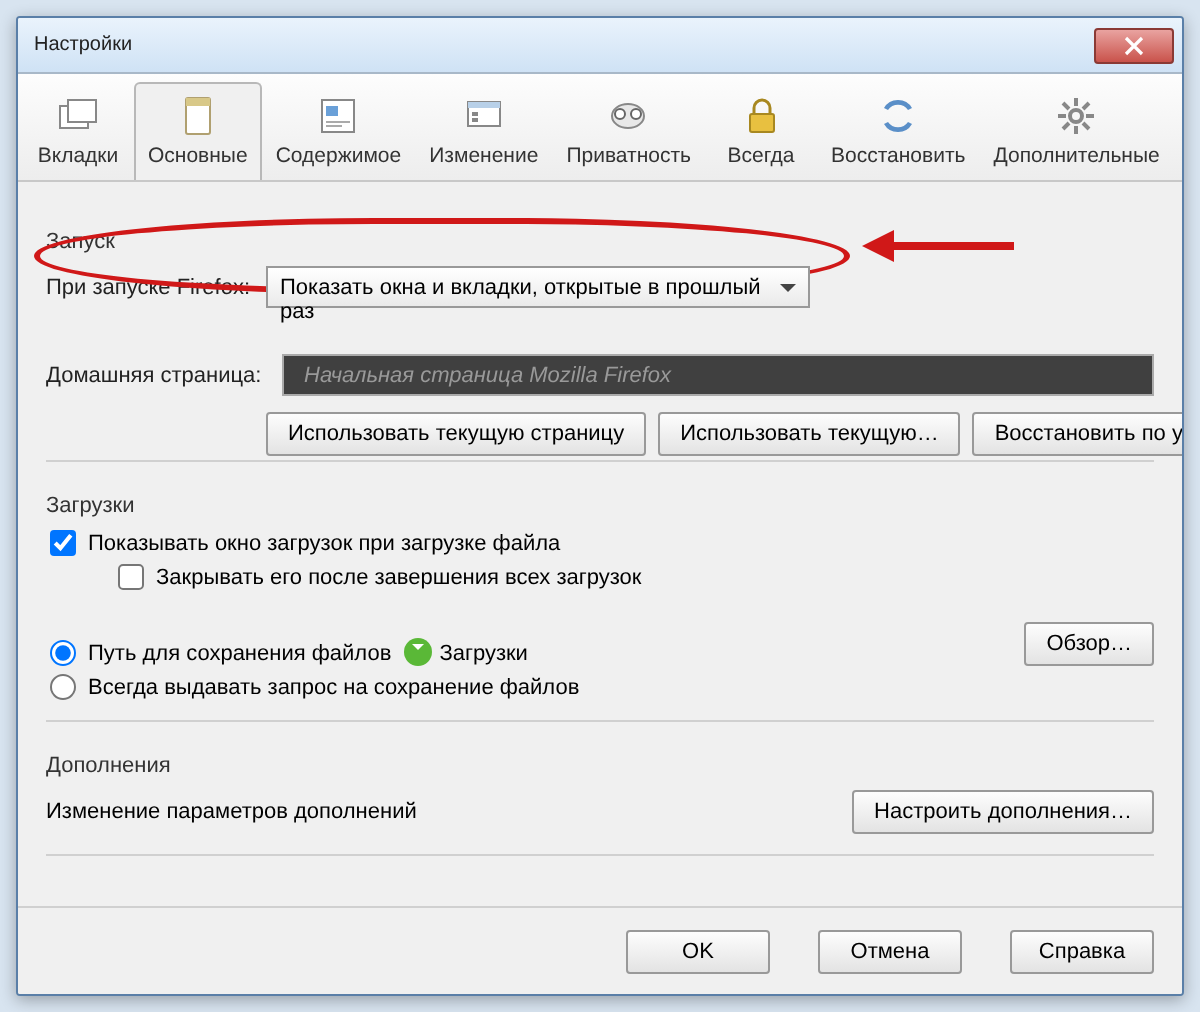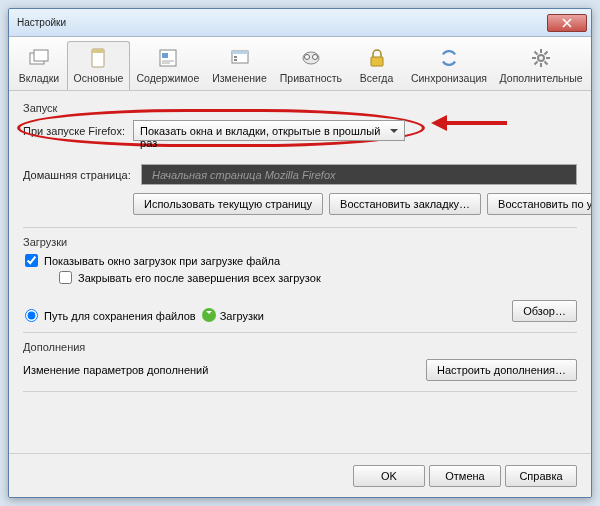--- a/index.html
+++ b/index.html
@@ -8,38 +8,38 @@
 .titlebar{height:28px;background:linear-gradient(#eaf3fc,#cfe2f5);display:flex;align-items:center;padding:0 4px 0 8px;border-bottom:1px solid #a8b8c8}
 .titlebar h1{font-size:10px;font-weight:400;color:#222;flex:1}
 .close-btn{width:40px;height:18px;background:linear-gradient(#e9a3a0,#c9534b);border:1px solid #8a3a35;border-radius:2px;display:flex;align-items:center;justify-content:center;cursor:pointer}
 .close-btn svg{width:10px;height:10px}
 .toolbar{background:linear-gradient(#fdfdfd,#ededed);border-bottom:1px solid #c8c8c8;display:flex;padding:4px 2px 0}
 .tab{display:flex;flex-direction:column;align-items:center;padding:4px 6px 6px;cursor:pointer;border:1px solid transparent;border-bottom:none;border-radius:3px 3px 0 0;min-width:56px}
 .tab.active{background:#f0f0f0;border-color:#b8b8b8}
 .tab-icon{width:24px;height:24px;margin-bottom:2px;display:flex;align-items:center;justify-content:center}
 .tab-label{font-size:10.5px;color:#333}
 .content{flex:1;padding:8px 14px;overflow:auto;position:relative}
-.section-title{color:#333;margin:3px 0 6px}
+.section-title{color:#333;margin:16px 0 6px}
 hr{border:none;border-top:1px solid #d0d0d0;margin:2px 0 8px}
 .row{display:flex;align-items:center;margin:3px 0}
 .label{margin-right:8px;color:#222}
 .dropdown{flex:0 0 auto;height:21px;border:1px solid #999;background:linear-gradient(#fff,#eaeaea);display:flex;align-items:center;padding:12px 18px 0 6px;position:relative;cursor:pointer;width:272px}
 .dropdown::after{content:"";position:absolute;right:6px;top:8px;border:4px solid transparent;border-top-color:#444}
 .input{flex:1;height:21px;border:1px solid #aaa;background:#404040;padding:0 10px;color:#999;font-style:italic}
 .btn{height:22px;border:1px solid #999;background:linear-gradient(#fdfdfd,#e3e3e3);padding:0 10px;cursor:pointer;border-radius:2px;white-space:nowrap}
-.btn-row{display:flex;gap:6px;margin:8px 0 12px 110px}
+.btn-row{display:flex;gap:6px;margin:8px 0 2px 110px}
 .checkbox-row,.radio-row{display:flex;align-items:flex-end;margin:4px 0 4px 2px}
 .checkbox-row input,.radio-row input{margin-right:6px}
 .indent{margin-left:36px}
 .dl-icon{width:14px;height:14px;background:#5ab837;border-radius:50%;margin:0 4px 0 6px;position:relative}
 .dl-icon::after{content:"";position:absolute;left:4px;top:3px;border:3px solid transparent;border-top-color:#fff}
 .right-btn{margin-left:auto}
 .highlight{position:absolute;border:3px solid #d01818;border-radius:50%/60%;pointer-events:none}
 .arrow-ann{position:absolute;pointer-events:none}
-.footer{height:44px;background:#f0f0f0;border-top:1px solid #d0d0d0;display:flex;align-items:center;justify-content:flex-end;gap:4px;padding:0 14px}
+.footer{height:44px;background:#f0f0f0;border-top:1px solid #d0d0d0;display:flex;align-items:center;justify-content:flex-end;gap:24px;padding:0 14px}
 .footer .btn{min-width:72px}
 </style>
 </head>
 <body>
 
 <div class="window">
   <div class="titlebar">
     <h1>Настройки</h1>
     <div class="close-btn">
       <svg viewBox="0 0 10 10">
@@ -106,21 +106,21 @@
           </svg>
         </span>
       <span class="tab-label">Всегда</span>
     </div>
     <div class="tab">
       <span class="tab-icon">
           <svg width="22" height="22">
             <path d="M11 3a8 8 0 017 4l-2 1a6 6 0 00-10 0l-2-1a8 8 0 017-4z M11 19a8 8 0 01-7-4l2-1a6 6 0 0010 0l2 1a8 8 0 01-7 4z" fill="#5a8fc8"></path>
           </svg>
         </span>
-      <span class="tab-label">Синхронизация</span>
+      <span class="tab-label">Восстановить</span>
     </div>
     <div class="tab">
       <span class="tab-icon">
           <svg width="22" height="22">
             <circle cx="11" cy="11" r="3" fill="none" stroke="#888" stroke-width="2"></circle>
             <path d="M11 2v4M11 16v4M2 11h4M16 11h4M4.5 4.5l3 3M14.5 14.5l3 3M17.5 4.5l-3 3M7.5 14.5l-3 3" stroke="#888" stroke-width="2"></path>
           </svg>
         </span>
       <span class="tab-label">Дополнительные</span>
     </div>
@@ -139,41 +139,45 @@
       <div class="dropdown">
           <span>Показать окна и вкладки, открытые в прошлый раз</span>
         </div>
     </div>
     <div class="row" style="margin-top:23px">
       <span class="label" style="width:110px">Домашняя страница:</span>
       <input class="input" value="Начальная страница Mozilla Firefox" style="">
     </div>
     <div class="btn-row">
       <button class="btn">Использовать текущую страницу</button>
-      <button class="btn">Восстановить закладку…</button>
+      <button class="btn">Использовать текущую…</button>
       <button class="btn">Восстановить по умолчанию</button>
     </div>
     <hr>
 
     <div class="section-title">Загрузки</div>
     <div class="checkbox-row">
       <input type="checkbox" checked="" style="">
       <span>Показывать окно загрузок при загрузке файла</span>
     </div>
     <div class="checkbox-row indent">
       <input type="checkbox" style="">
       <span>Закрывать его после завершения всех загрузок</span>
     </div>
     <div class="radio-row" style="margin-top:16px">
       <input type="radio" name="dl" checked="" style="">
       <span>Путь для сохранения файлов</span>
       <span class="dl-icon"></span>
       <span>Загрузки</span>
       <button class="btn right-btn">Обзор…</button>
     </div>
+    <div class="radio-row">
+      <input type="radio" name="dl" style="">
+      <span>Всегда выдавать запрос на сохранение файлов</span>
+    </div>
     <hr style="margin-top:10px">
 
     <div class="section-title">Дополнения</div>
     <div class="row">
       <span>Изменение параметров дополнений</span>
       <button class="btn right-btn">Настроить дополнения…</button>
     </div>
     <hr style="margin-top:10px">
   </div>
 

